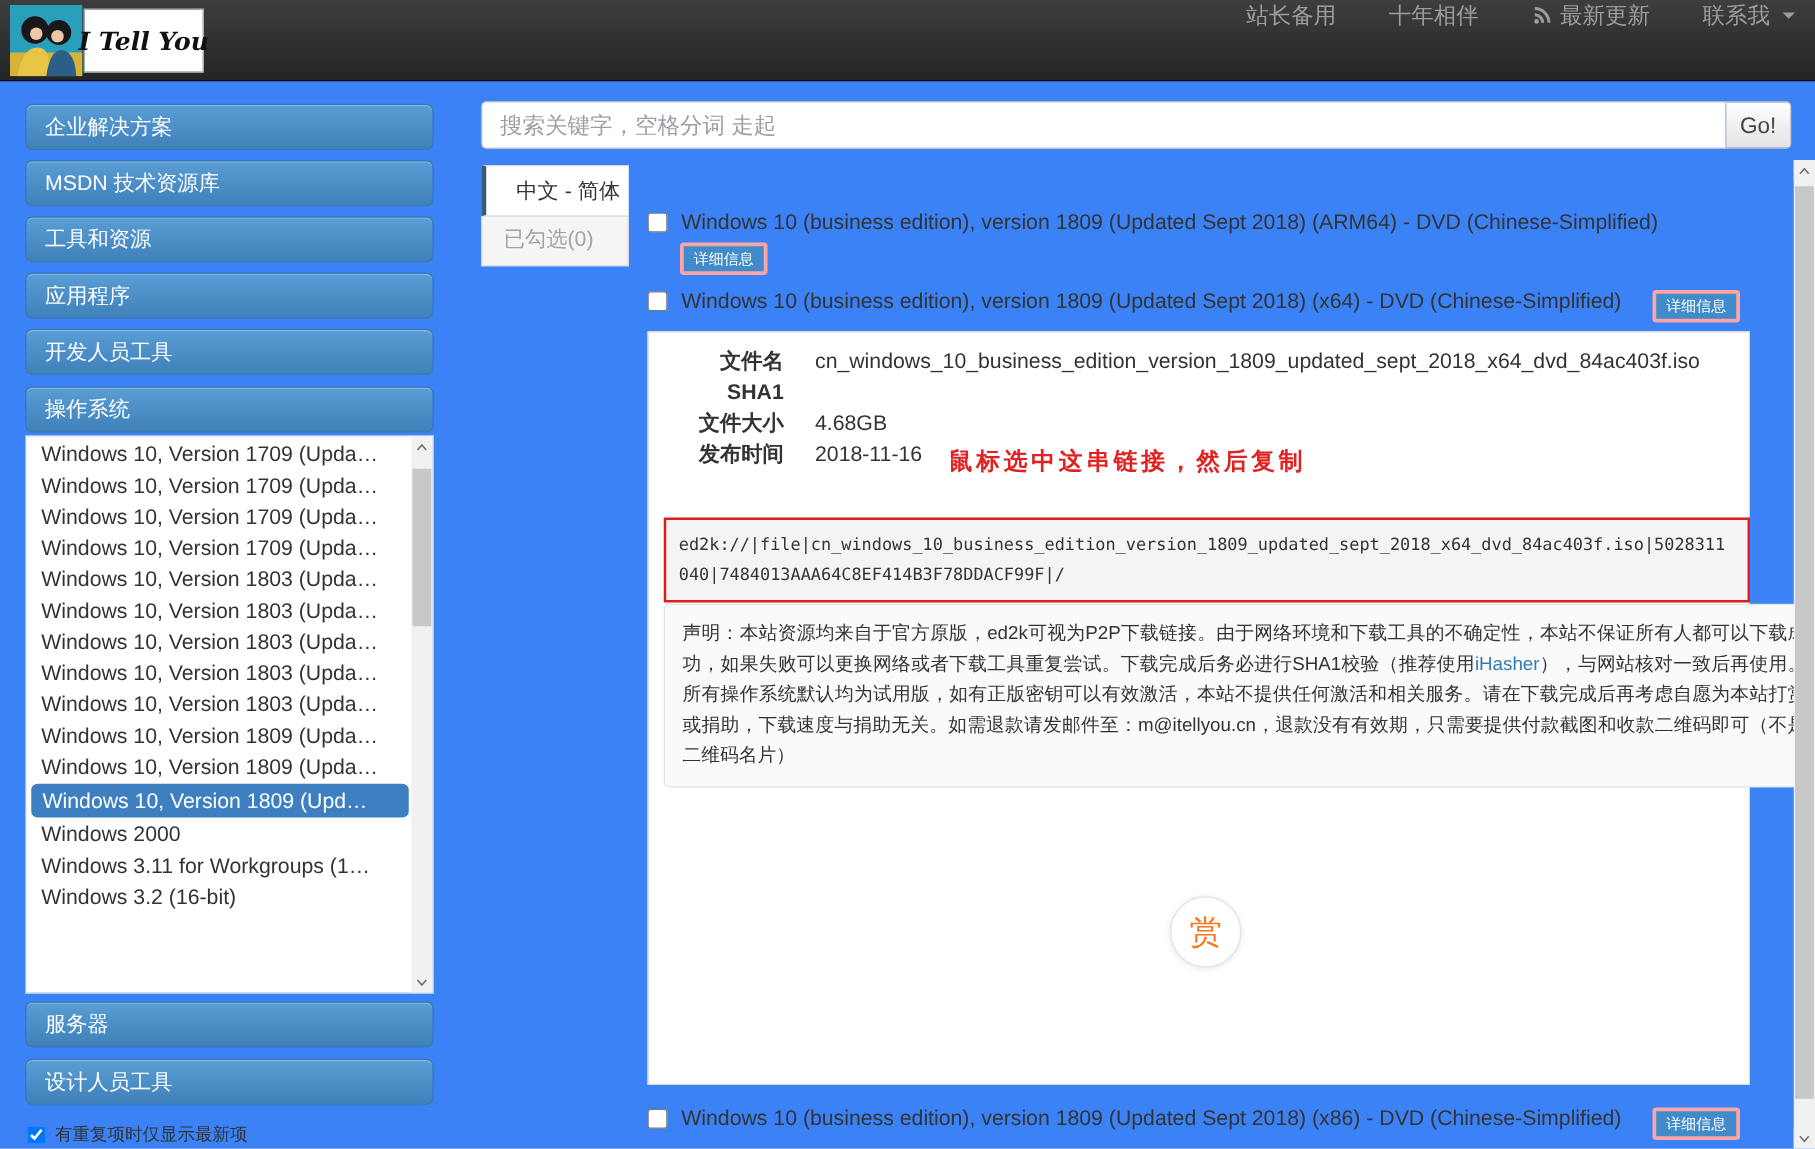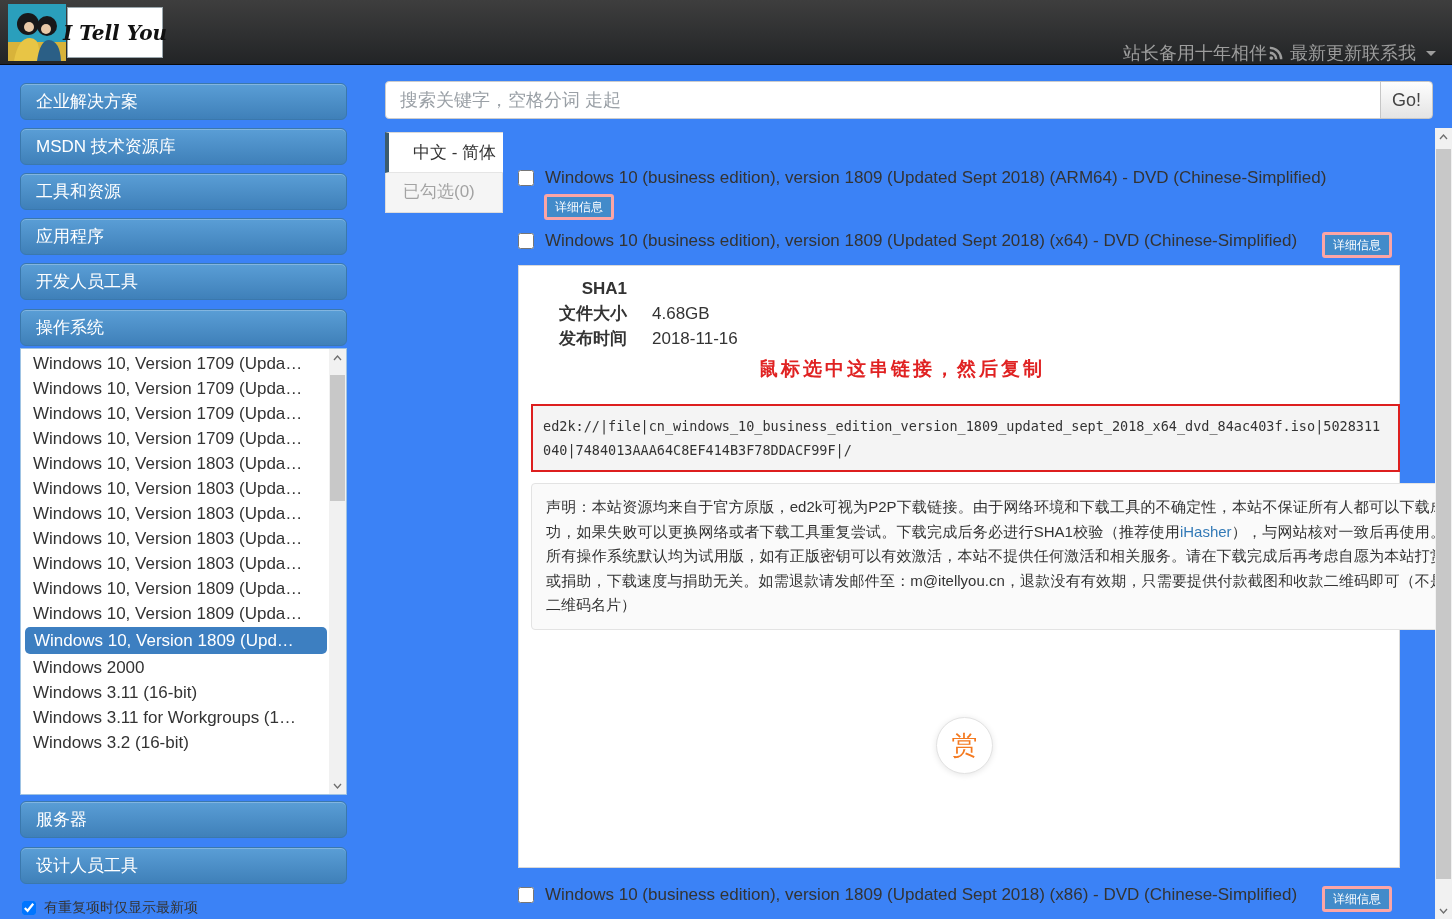--- a/index.html
+++ b/index.html
@@ -8,21 +8,21 @@
 
   
   .navbar { position:absolute; left:0; top:0; width:1452px; height:65px;
             background:linear-gradient(#3e3e3e,#222426); border-bottom:1px solid #0a0a0a; }
   .brand { position:absolute; left:8px; top:4px; display:flex; align-items:flex-start; }
   .brand-photo { width:58px; height:57px; display:block; }
   .brand-box { width:96px; height:51px; margin-left:1px; margin-top:3px; background:#fff;
                border:1px solid #9aa7ad; display:flex; align-items:center; justify-content:center; }
   .brand-text { font-family:"DejaVu Serif", serif; font-style:italic; font-weight:bold;
                 font-size:20px; color:#111; white-space:nowrap; }
-  .nav-links { position:absolute; right:16px; top:0; height:65px; display:flex; align-items:flex-end; }
+  .nav-links { position:absolute; right:16px; top:0; height:65px; display:flex; align-items:flex-start; gap:42px; }
   .nav-link { color:#9d9d9d; font-size:18px; display:flex; align-items:center; gap:6px; cursor:pointer; }
   .caret { display:inline-block; width:0; height:0; border-left:5px solid transparent;
            border-right:5px solid transparent; border-top:5px solid #9d9d9d; margin-left:4px; }
   .rss-icon { width:17px; height:17px; }
 
   
   .side-btn { position:absolute; left:20px; width:327px; height:37px;
               background:linear-gradient(#5a9ed6,#3f80b9); border:1px solid #3a78ad; border-radius:6px;
               color:#fff; font-size:17px; line-height:35px; padding-left:15px; cursor:pointer;
               box-shadow:inset 0 1px 0 rgba(255,255,255,.25); }
@@ -71,21 +71,21 @@
 
   
   .panel { position:absolute; left:518px; top:265px; width:882px; height:603px;
            border:1px solid #d9d9d9; background:#fff; }
   .fields { position:absolute; left:14px; top:10px; }
   .frow { display:flex; line-height:25px; font-size:17px; }
   .flabel { width:94px; text-align:right; font-weight:bold; color:#333; }
   .fvalue { margin-left:25px; color:#333; white-space:nowrap; }
   .annotation { position:absolute; left:240px; top:90px; font-size:19px; color:#e02222;
                 letter-spacing:3px; font-weight:bold; }
-  .ed2k { position:absolute; left:12px; top:138px; width:869px; min-height:61px;
+  .ed2k { position:absolute; left:12px; top:148px; width:869px; min-height:61px;
           background:#f4f4f4; border:2px solid #dd1f1f; padding:8px 10px;
           font-family:"DejaVu Sans Mono", monospace; font-size:13.5px; line-height:24px;
           color:#333; word-break:break-all; cursor:text; }
   .disclaimer { position:absolute; left:12px; top:217px; width:929px; background:#fafafa;
                 border:1px solid #e3e3e3; border-radius:4px; padding:11px 14px;
                 font-size:15px; line-height:24.5px; color:#333; text-align:justify; }
   .disclaimer a { color:#337ab7; text-decoration:none; cursor:pointer; }
   .reward { position:absolute; left:417px; top:451px; width:57px; height:57px; border-radius:50%;
             background:#fff; border:1px solid #e2e2e2; box-shadow:0 1px 6px rgba(0,0,0,.10);
             color:#f4791f; font-size:26px; display:flex; align-items:center; justify-content:center;
@@ -152,21 +152,20 @@
       <div class="os-item">Windows 10, Version 1709 (Upda…</div>
       <div class="os-item">Windows 10, Version 1803 (Upda…</div>
       <div class="os-item">Windows 10, Version 1803 (Upda…</div>
       <div class="os-item">Windows 10, Version 1803 (Upda…</div>
       <div class="os-item">Windows 10, Version 1803 (Upda…</div>
       <div class="os-item">Windows 10, Version 1803 (Upda…</div>
       <div class="os-item">Windows 10, Version 1809 (Upda…</div>
       <div class="os-item">Windows 10, Version 1809 (Upda…</div>
       <div class="os-item selected">Windows 10, Version 1809 (Upd…</div>
       <div class="os-item">Windows 2000</div>
-      <div class="os-item">Windows 3.11 (16-bit)</div>
       <div class="os-item">Windows 3.11 for Workgroups (1…</div>
       <div class="os-item">Windows 3.2 (16-bit)</div>
     </div>
     <div class="os-scrollbar">
       <div class="sb-arrow" style="top:0">
         <svg width="9" height="6" viewBox="0 0 9 6">
             <polyline points="1,5 4.5,1 8,5" fill="none" stroke="#6e6e6e" stroke-width="1.3"></polyline>
           </svg>
       </div>
       <div class="sb-thumb" style="top:26px;height:126px"></div>
@@ -200,20 +199,24 @@
 
   <div class="result-row" style="left:518px; top:231px; width:900px">
     <input type="checkbox" style="">
     <span>Windows 10 (business edition), version 1809 (Updated Sept 2018) (x64) - DVD (Chinese-Simplified)</span>
   </div>
   <span class="detail-btn btn-abs" style="left:1322px; top:232px">详细信息</span>
 
   <div class="panel">
     <div class="fields">
       <div class="frow">
+        <span class="flabel">文件名</span>
+        <span class="fvalue">cn_windows_10_business_edition_version_1809_updated_sept_2018_x64_dvd_84ac403f.iso</span>
+      </div>
+      <div class="frow">
         <span class="flabel">SHA1</span>
       </div>
       <div class="frow">
         <span class="flabel">文件大小</span>
         <span class="fvalue">4.68GB</span>
       </div>
       <div class="frow">
         <span class="flabel">发布时间</span>
         <span class="fvalue">2018-11-16</span>
       </div>

